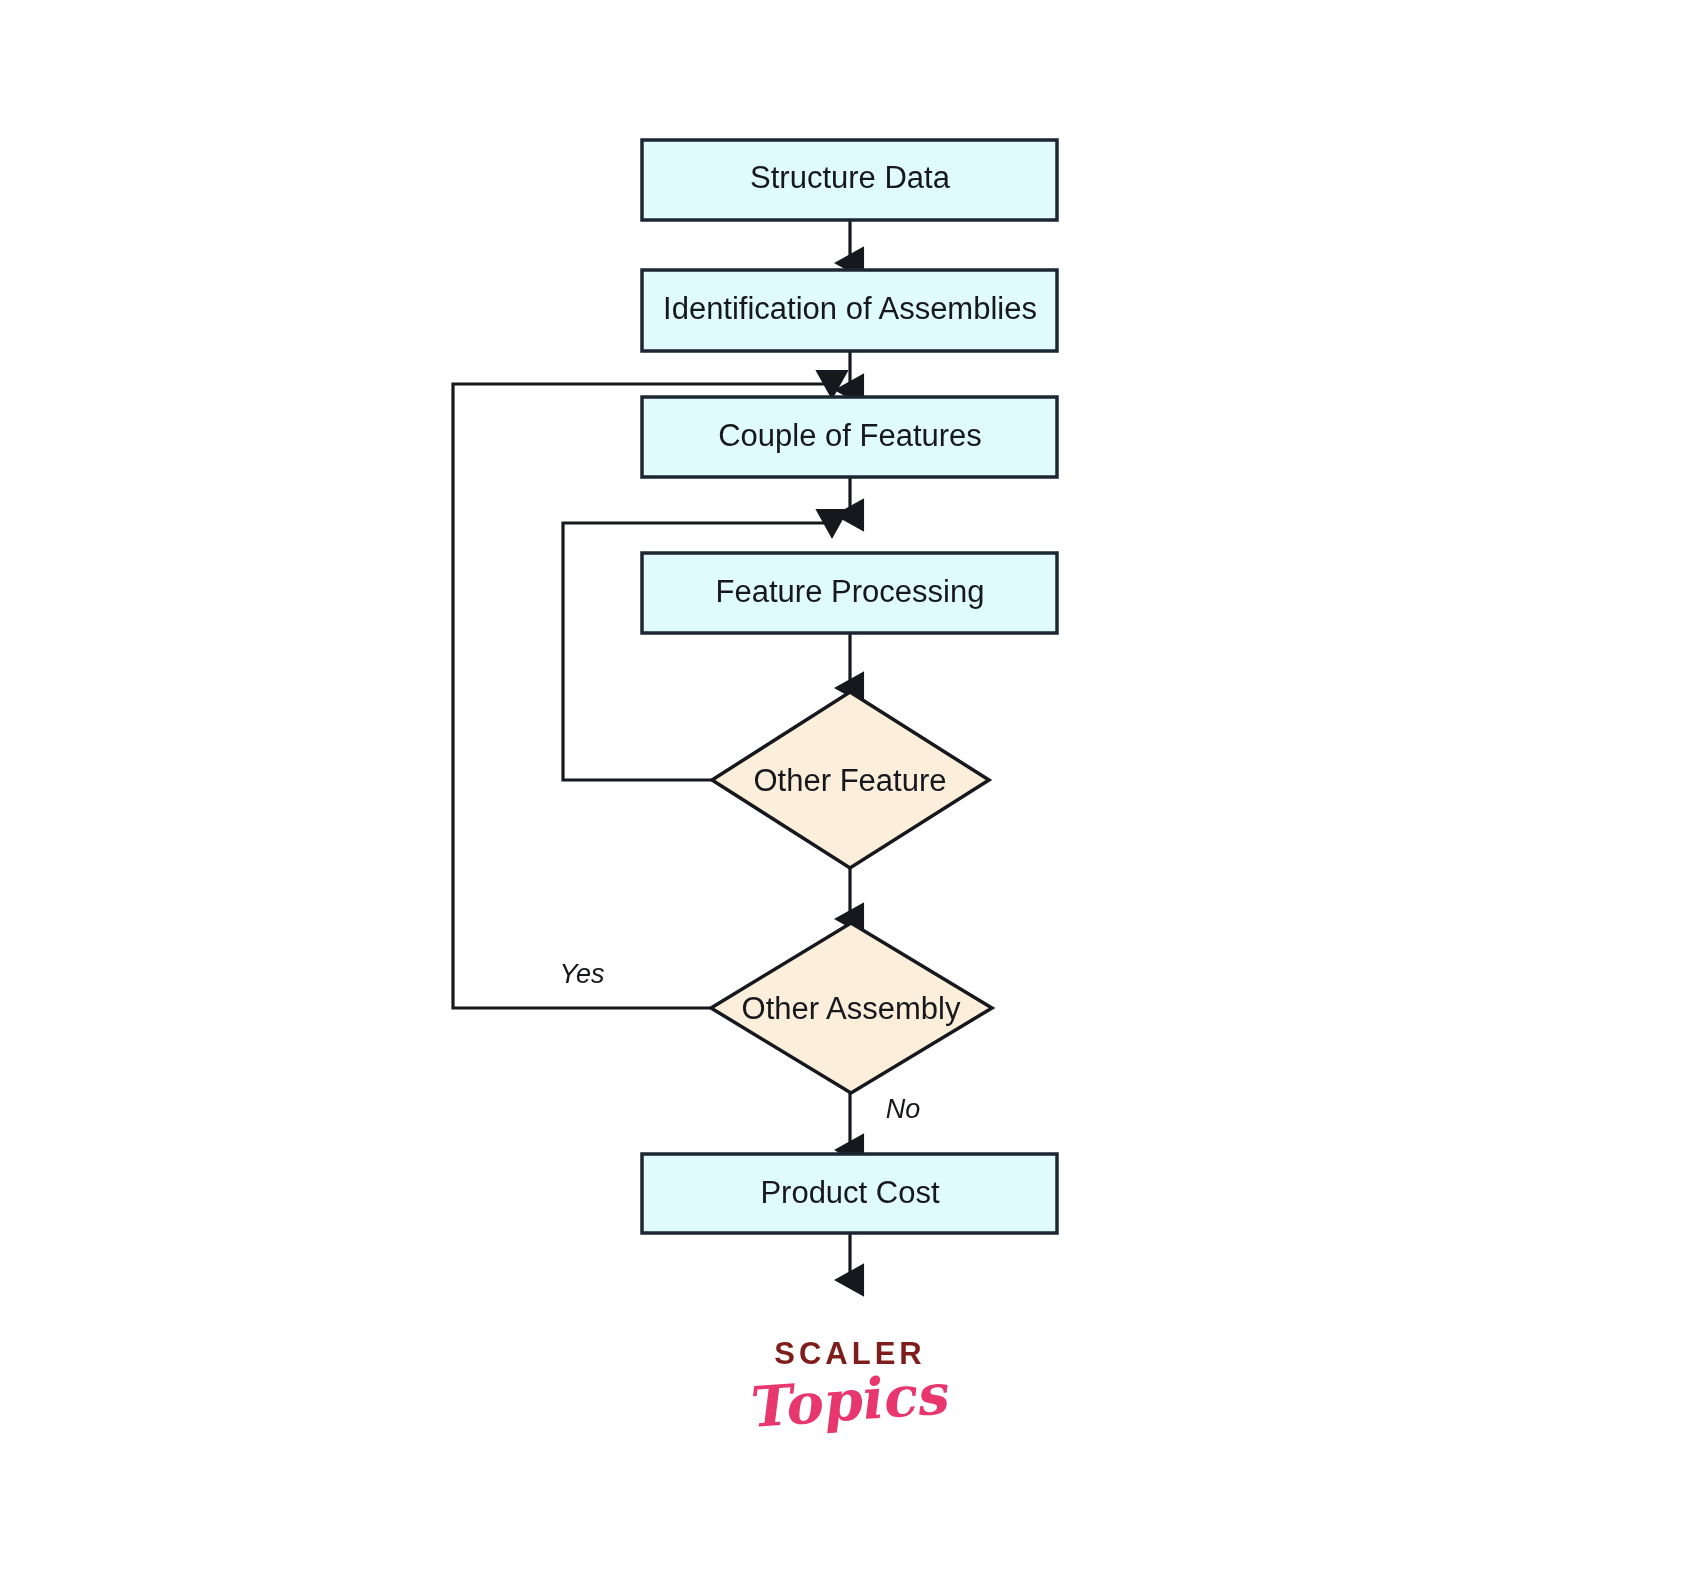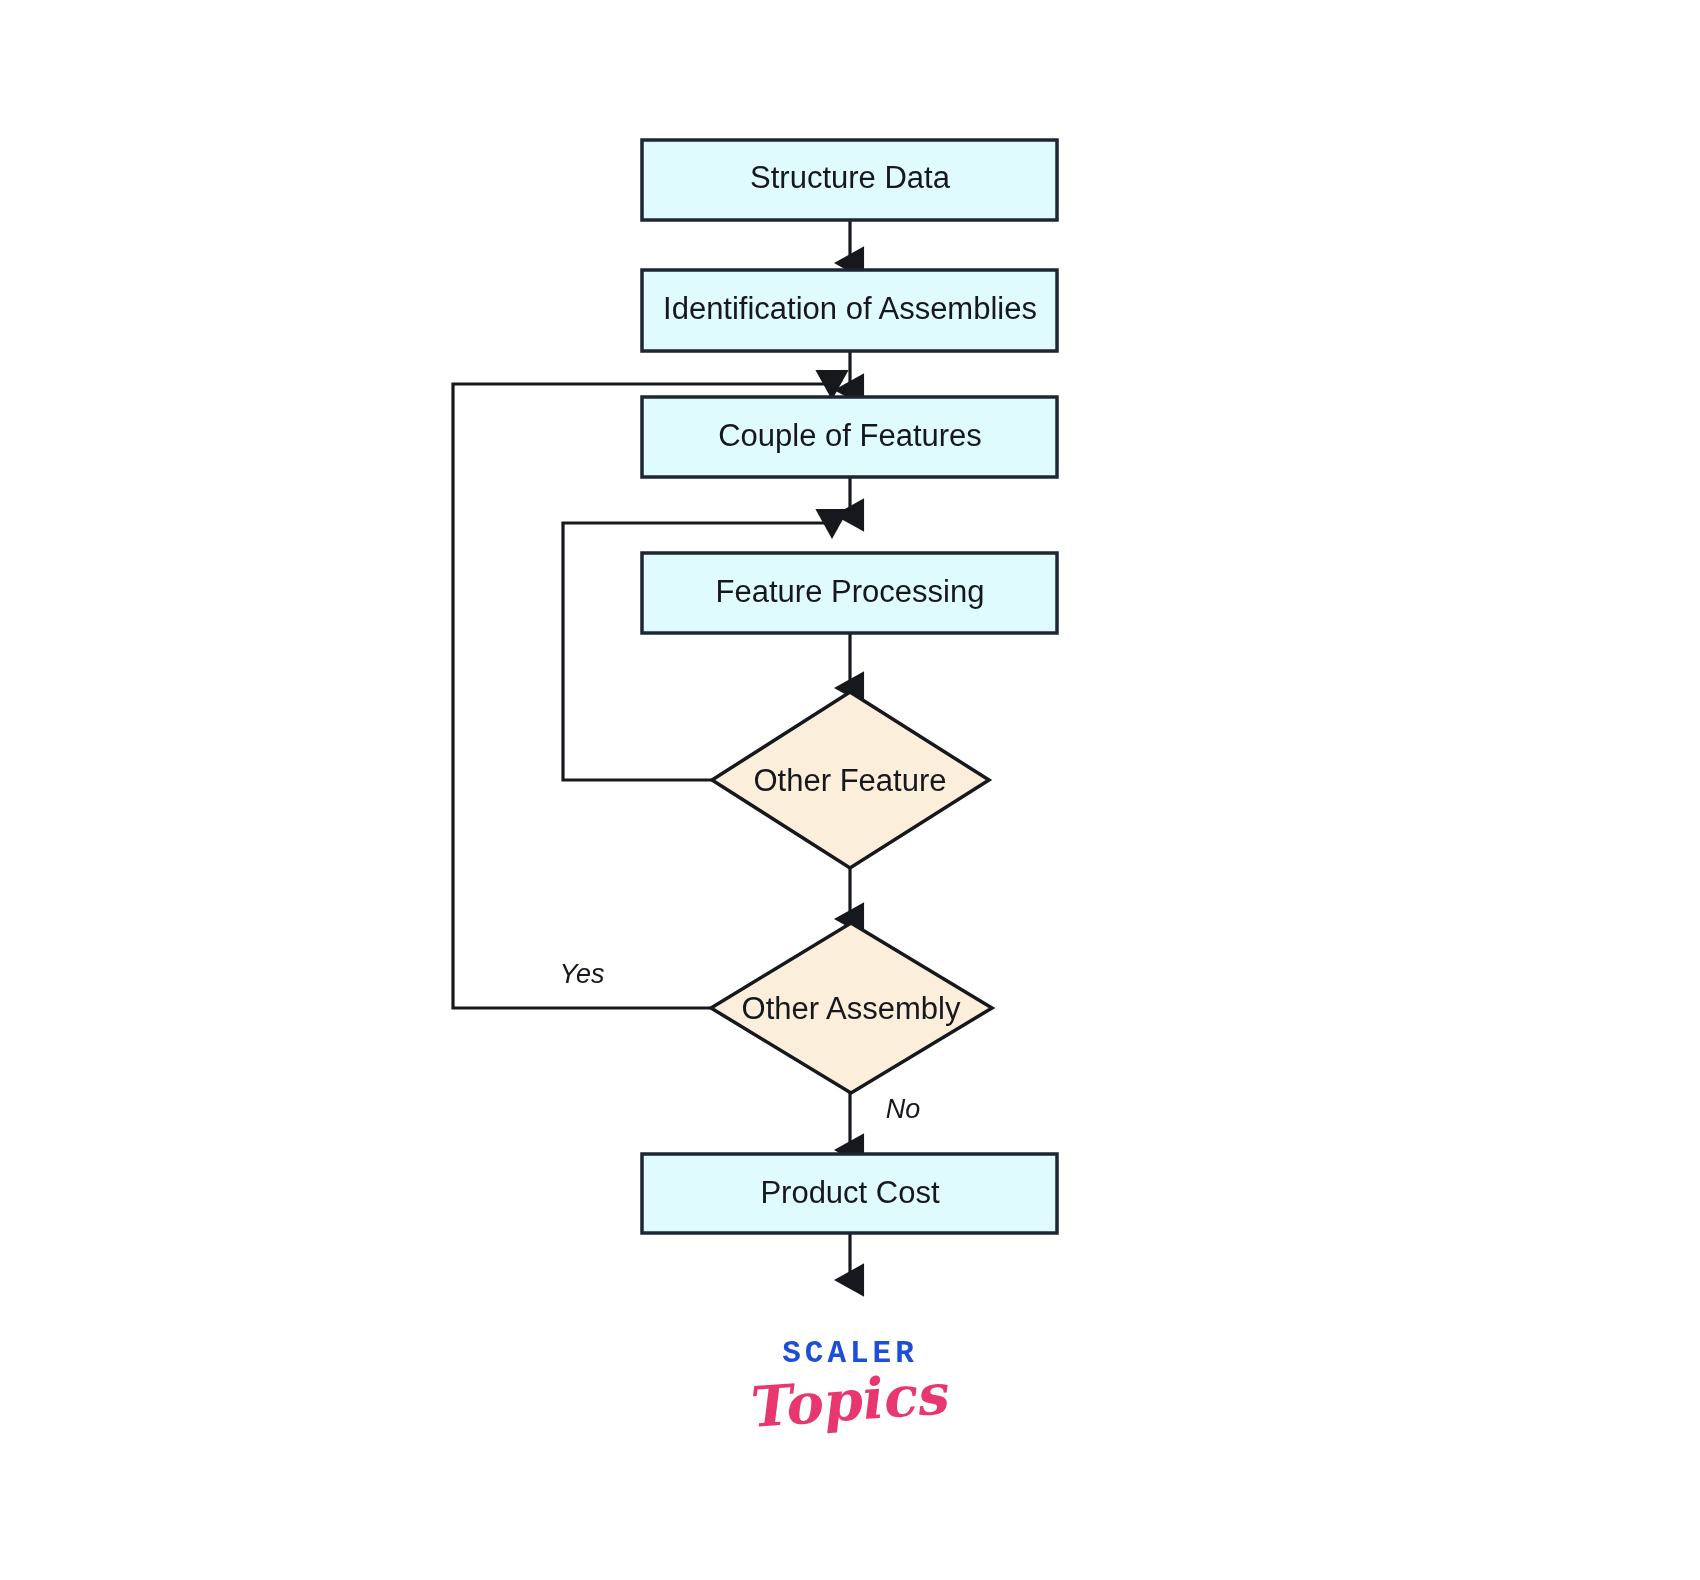--- a/index.html
+++ b/index.html
@@ -51,25 +51,25 @@
   }
   .logo-wrap {
     position: absolute;
     left: 0;
     top: 1330px;
     width: 1700px;
     text-align: center;
     pointer-events: none;
   }
   .logo-scaler {
-    font-family: Liberation Mono, monospace;
+    font-family: Liberation Sans, sans-serif;
     font-weight: bold;
     font-size: 31px;
     letter-spacing: 4px;
-    color: #1d4ed8;
+    color: #7f1d1d;
     line-height: 1;
   }
   .logo-topics {
     font-family: "DejaVu Serif", serif;
     font-style: italic;
     font-weight: bold;
     font-size: 56px;
     color: #e8376f;
     line-height: 1.05;
     margin-top: 2px;

